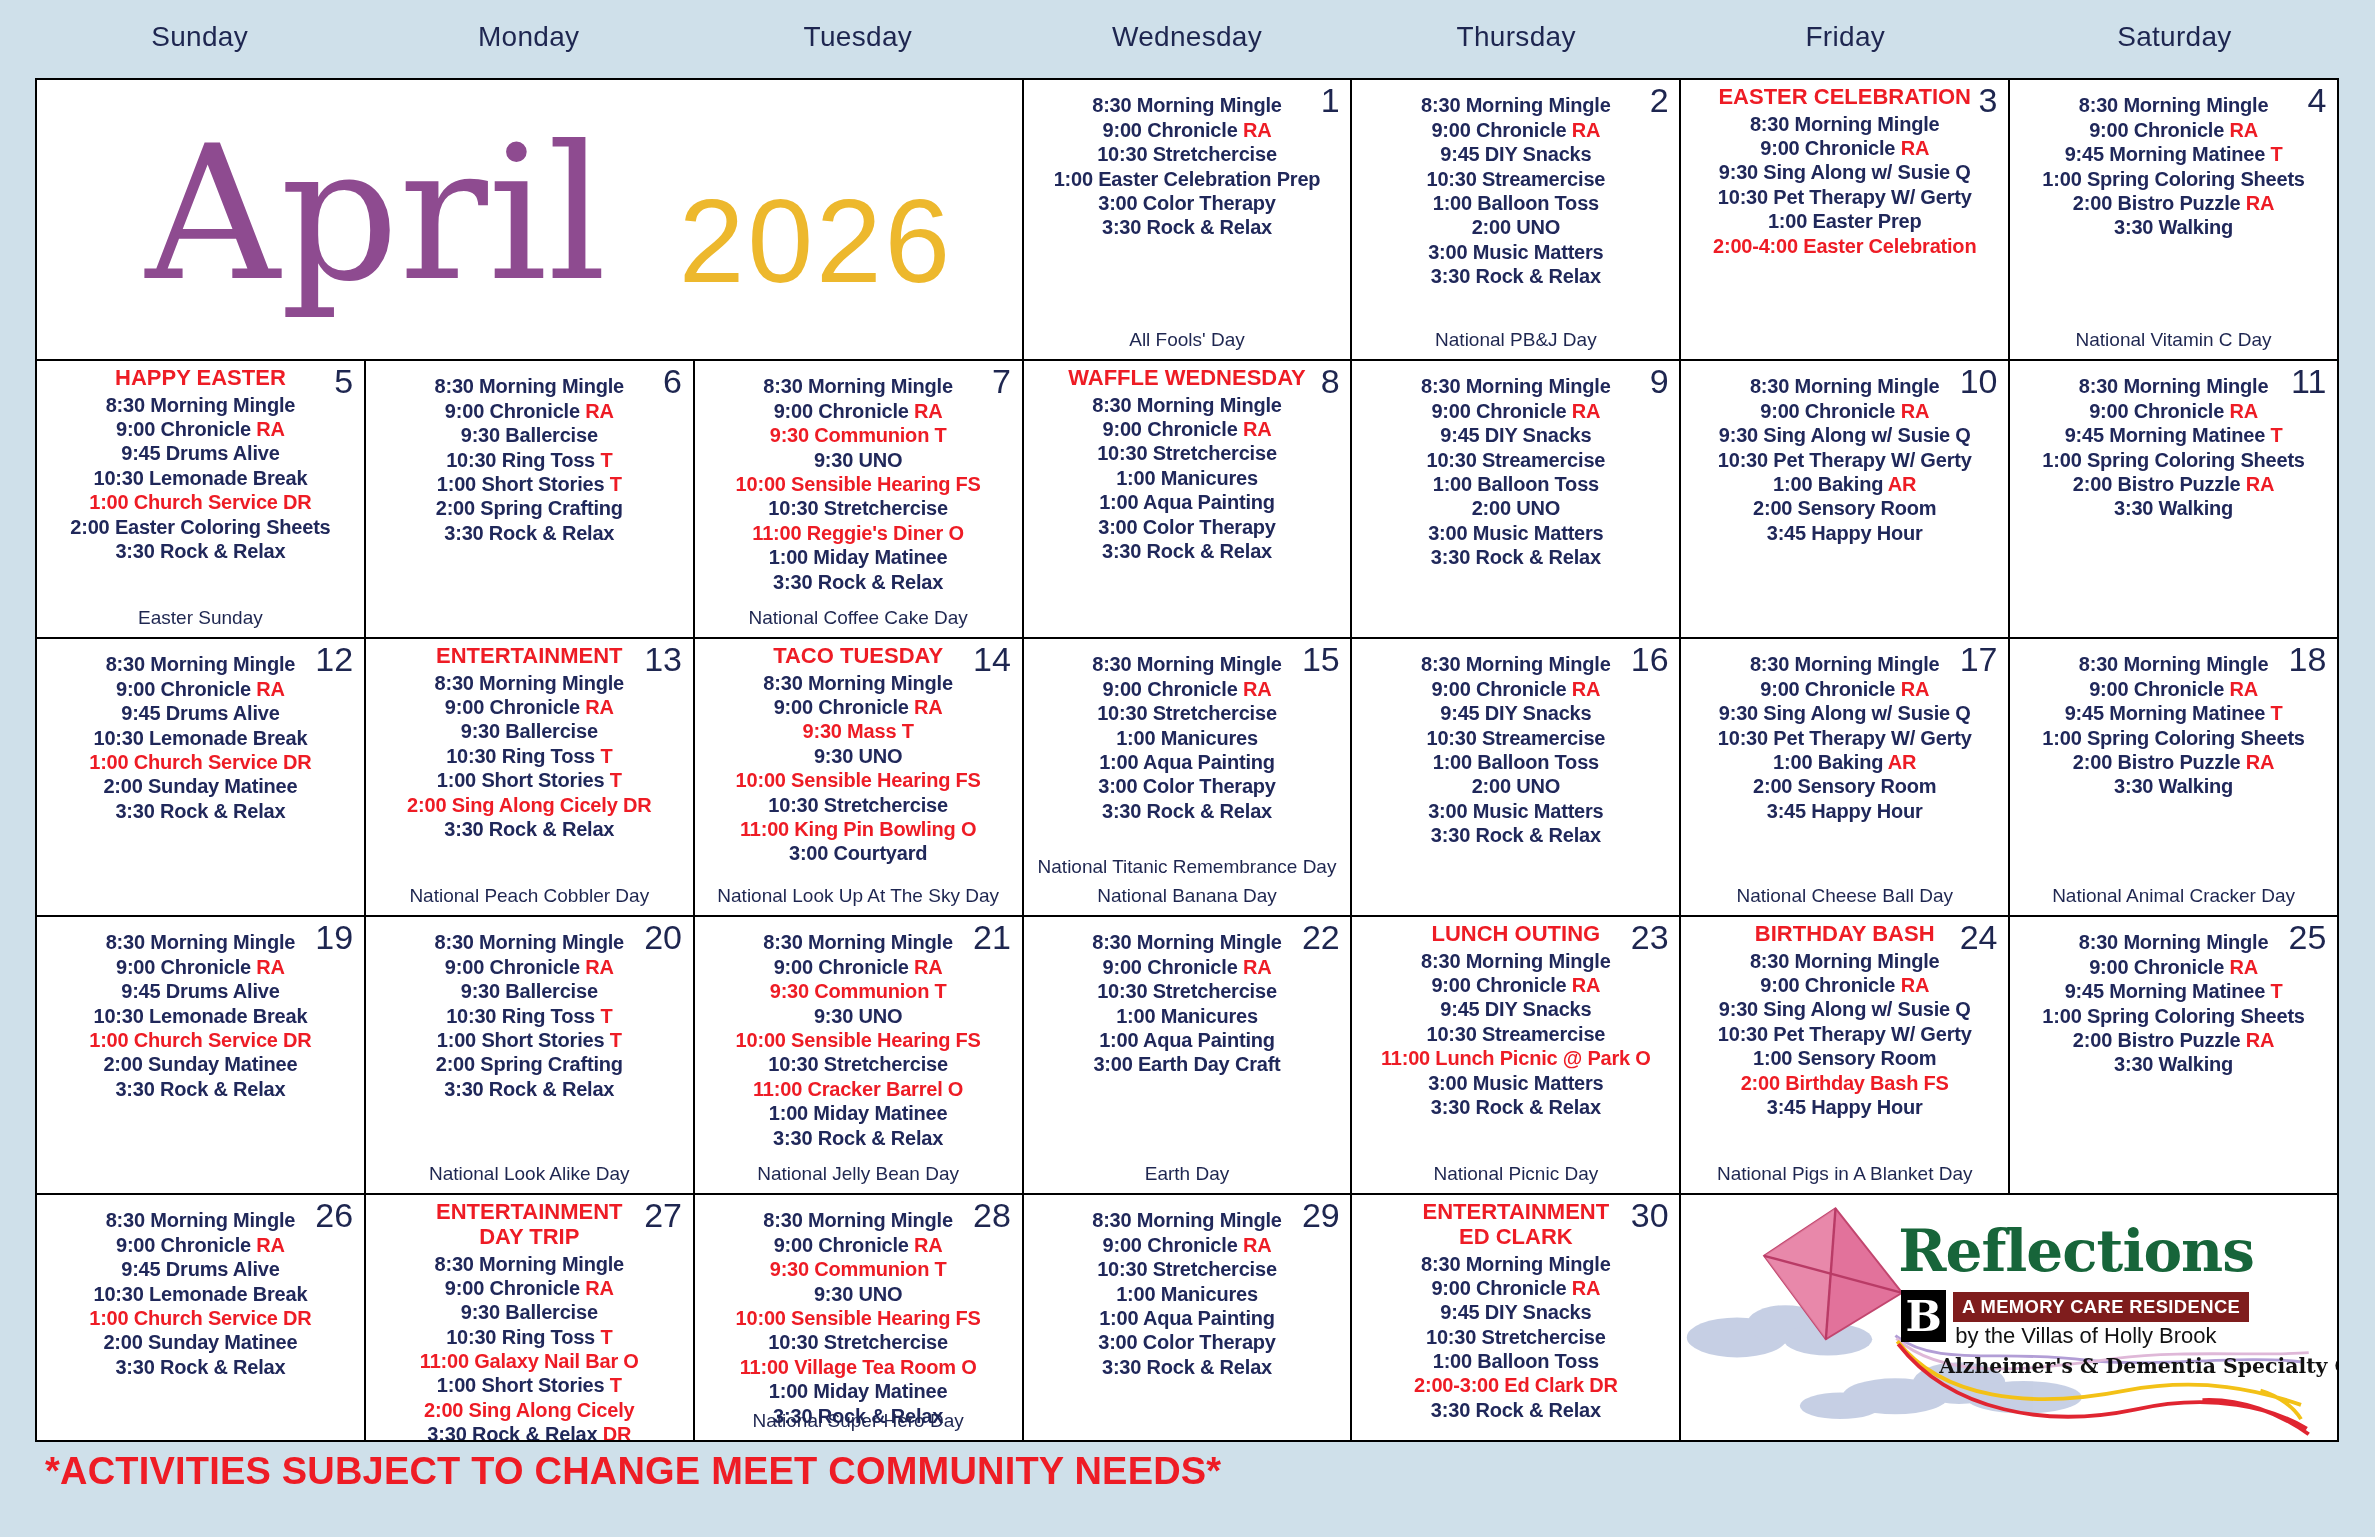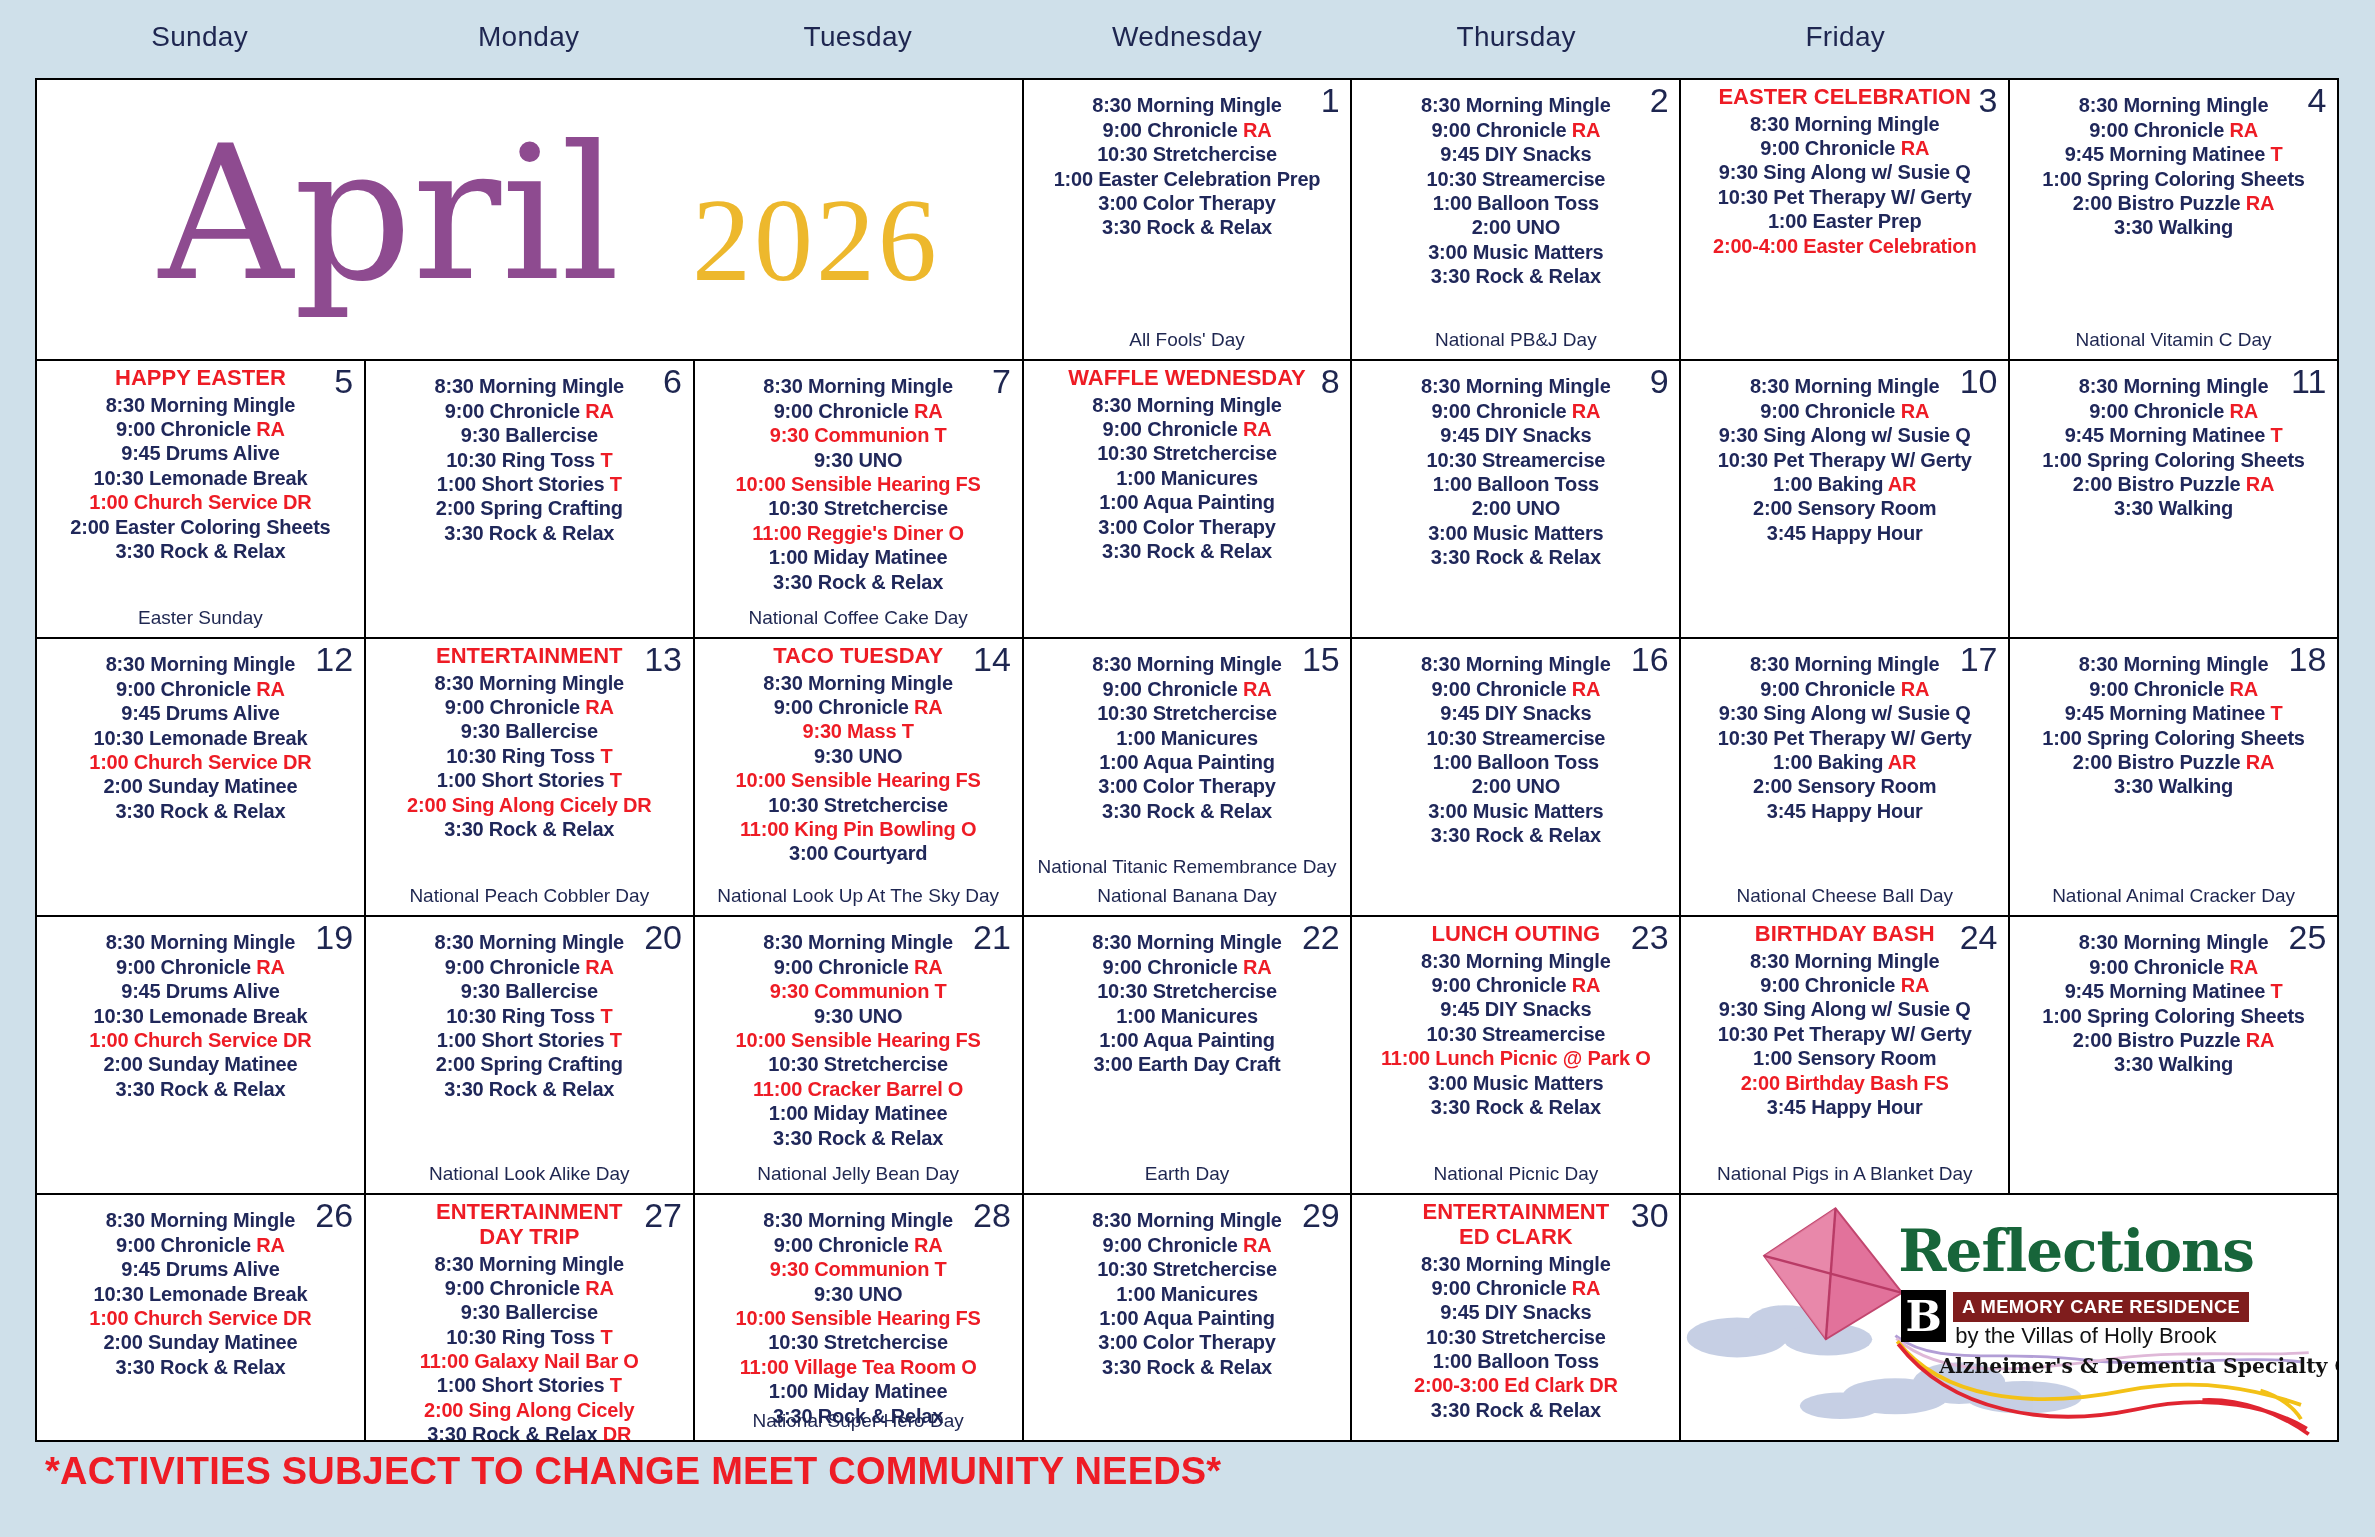--- a/index.html
+++ b/index.html
@@ -50,21 +50,21 @@
   
   .month-cell{
     grid-column:1/4;display:flex;align-items:center;justify-content:center;
     gap:45px;padding:0;
   }
   .month-name{
     font-family:"DejaVu Serif",serif;font-size:186px;line-height:1;
     color:#8e4b90;transform:translateY(-5.8px);
   }
   .year-text{
-    font-family:Liberation Serif, serif;font-size:118px;line-height:1;
+    font-family:Liberation Sans, sans-serif;font-size:118px;line-height:1;
     color:#edb82d;letter-spacing:2.9px;transform:translateY(21.3px);margin-left:27px;
   }
   
   .logo-cell{grid-column:6/8;padding:0}
   .logo-art{position:absolute;left:0;top:0;width:100%;height:100%}
   .logo-brand{
     position:absolute;left:217px;top:27px;font-family:"DejaVu Serif",serif;
     font-weight:700;font-size:58px;line-height:1;color:#17653a;letter-spacing:-1px;
   }
   .logo-bbox{
@@ -92,20 +92,21 @@
 </head>
 <body>
 
 <div class="weekday-row">
     <div class="weekday">Sunday</div>
     <div class="weekday">Monday</div>
     <div class="weekday">Tuesday</div>
     <div class="weekday">Wednesday</div>
     <div class="weekday">Thursday</div>
     <div class="weekday">Friday</div>
+    <div class="weekday">Saturday</div>
   </div>
 <div class="grid">
     <div class="cell month-cell" style="grid-column: span 3; padding-left: 40px;">
       <span class="month-name">April</span>
       <span class="year-text">2026</span>
     </div>
     <div class="cell">
       <div class="daynum">1</div>
       <div class="events">
         <div class="ev"><span>8:30 Morning Mingle</span></div>

